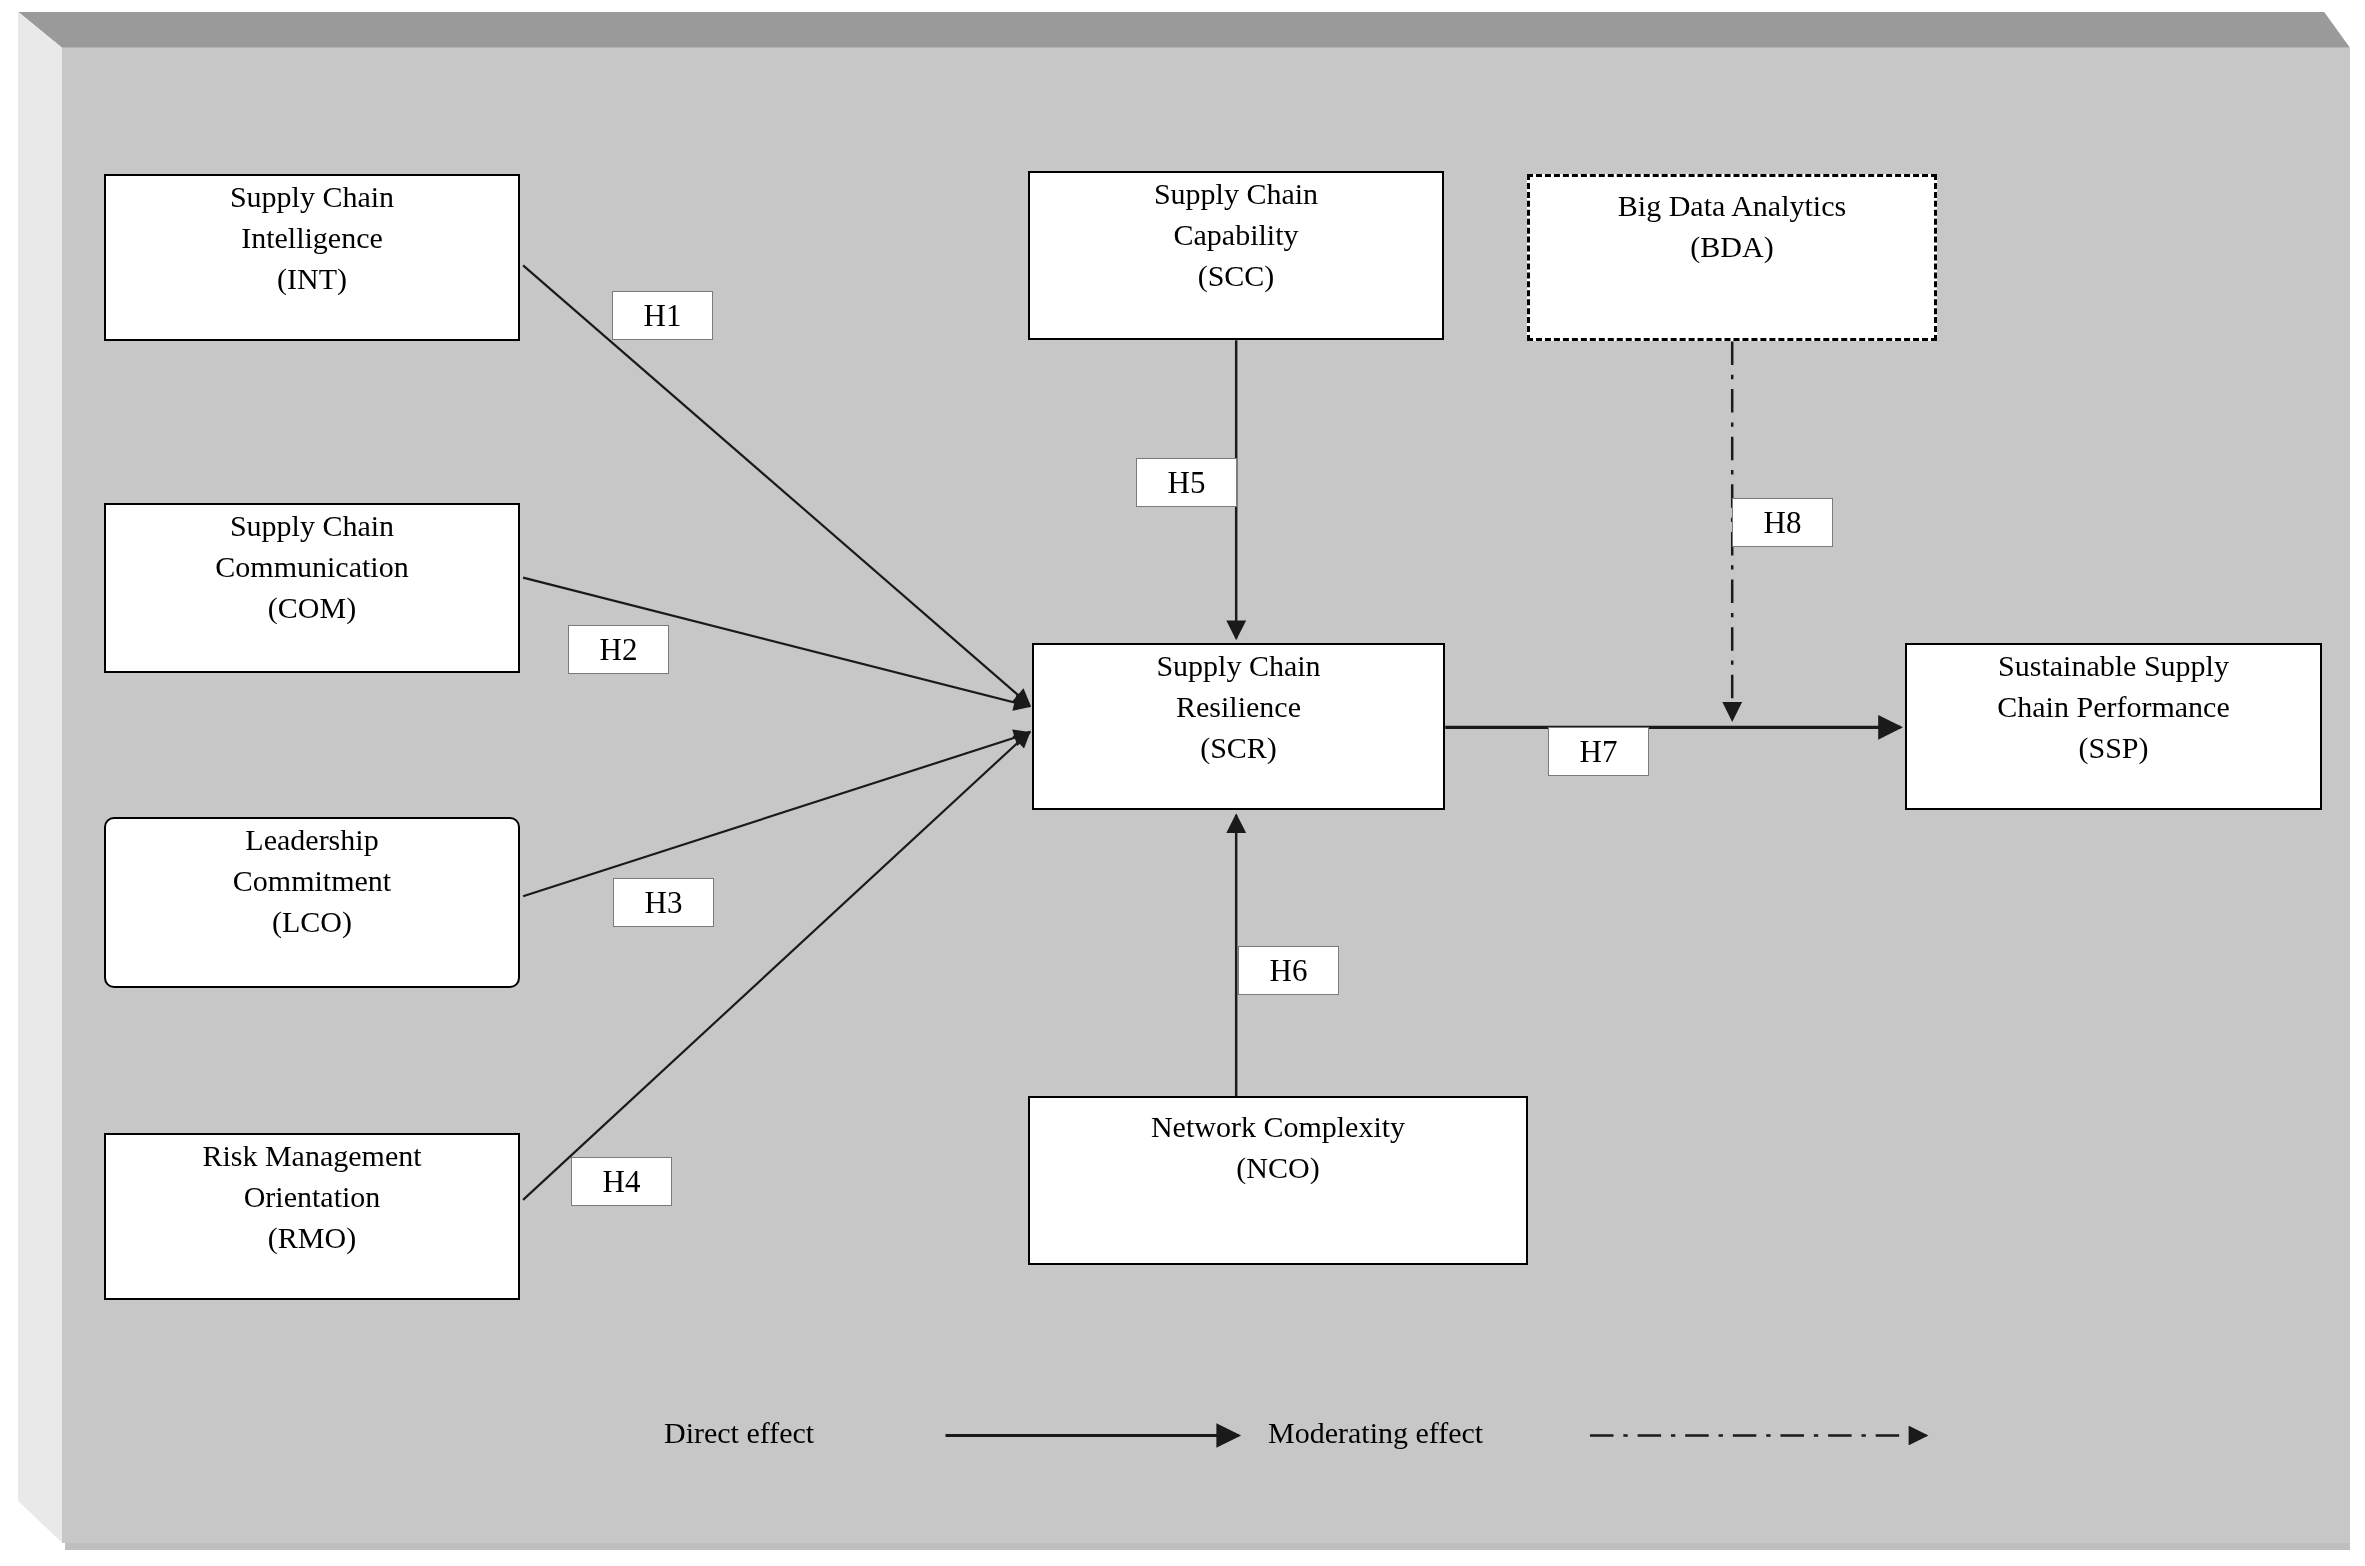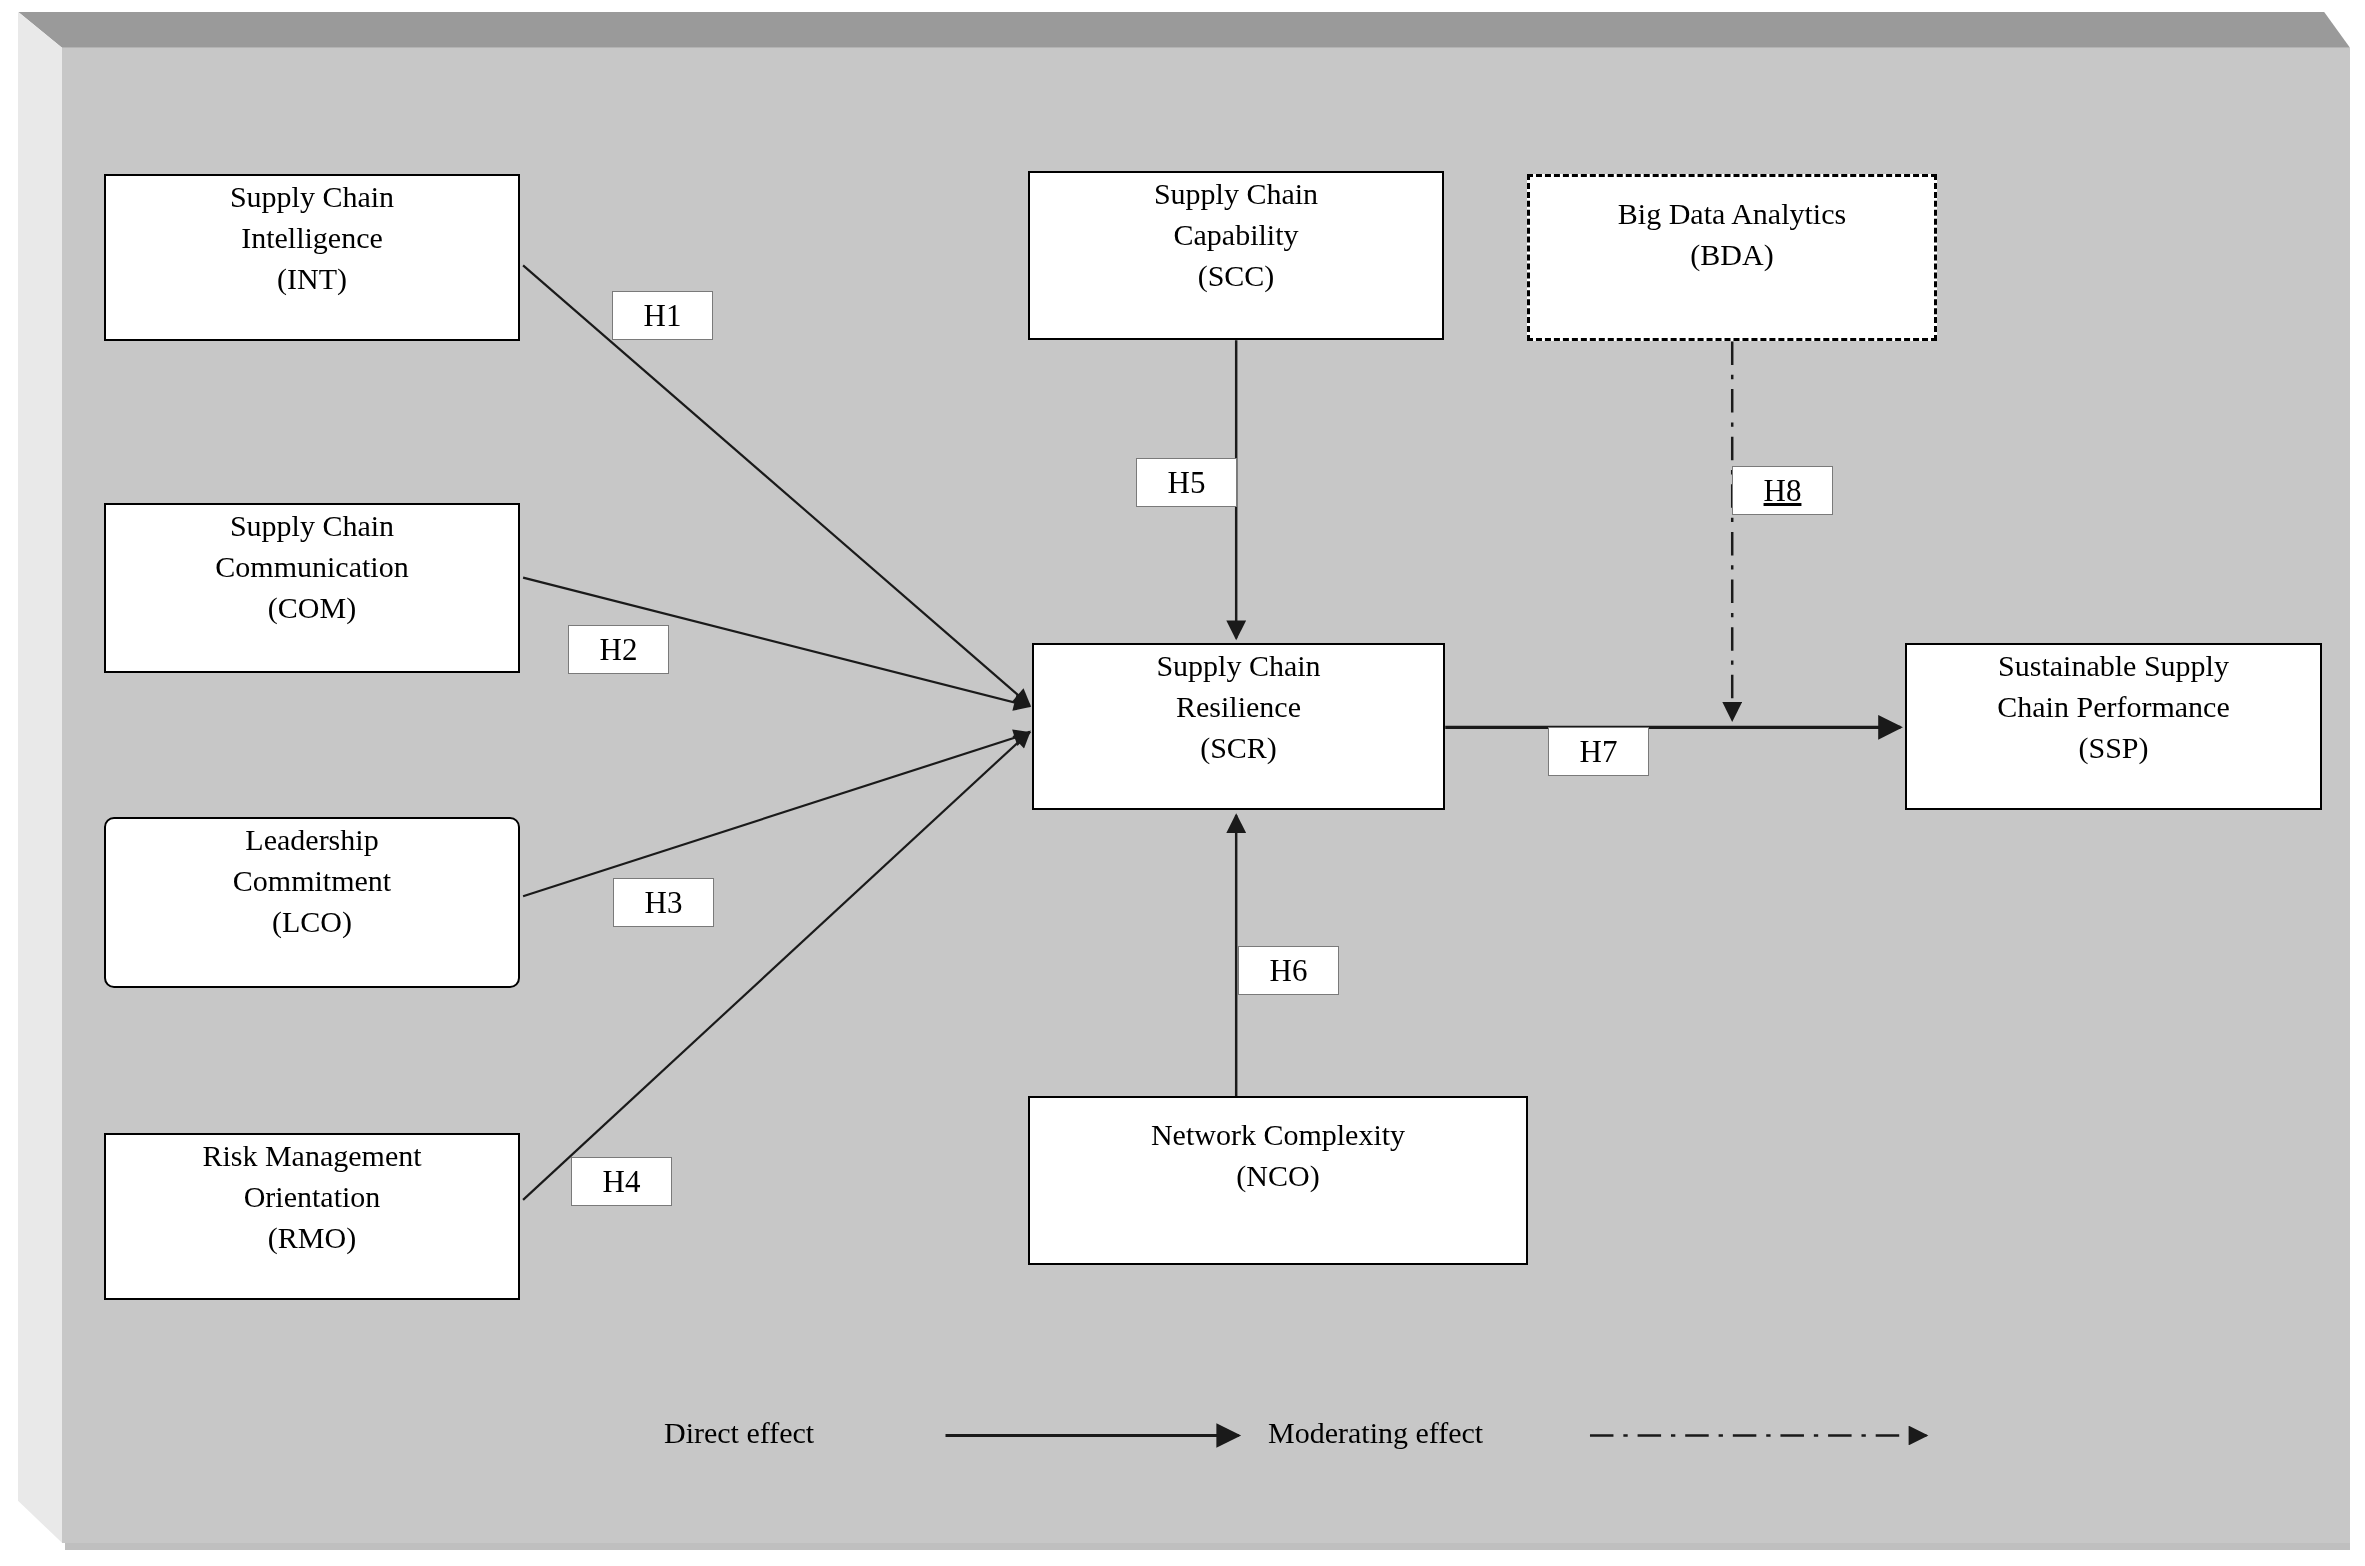--- a/index.html
+++ b/index.html
@@ -51,21 +51,21 @@
     background: #ffffff;
     border: 2.5px solid #000000;
     display: flex;
     flex-direction: column;
     align-items: center;
     text-align: center;
     font-size: 30px;
     line-height: 41px;
   }
   .node.dashed { border: 3.1px dashed #000000; }
-  .node.top-align { justify-content: flex-start; padding-top: 16px; text-align: right; }
+  .node.top-align { justify-content: flex-start; padding-top: 8px; text-align: right; }
   .node span { display: block; white-space: nowrap; }
   
   .hlabel {
     position: absolute;
     box-sizing: border-box;
     width: 101px; height: 49px;
     background: #ffffff;
     border: 1.9px solid #7a7a7a;
     display: flex;
     align-items: center;
@@ -180,21 +180,21 @@
     </div>
   <div class="hlabel" style="left:1136px; top:458px;">
       <span>H5</span>
     </div>
   <div class="hlabel" style="left:1238px; top:946px;">
       <span>H6</span>
     </div>
   <div class="hlabel" style="left:1548px; top:727px;">
       <span>H7</span>
     </div>
-  <div class="hlabel" style="left:1732px; top:466px;text-decoration:underline;">
+  <div class="hlabel" style="left:1732px; top:498px;">
       <span>H8</span>
     </div>
 
   <div class="legend-text" style="left:664px; top:1414px;">Direct effect</div>
   <div class="legend-text" style="left:1268px; top:1414px;">Moderating effect</div>
 
 </div>
 
 
 </body></html>

